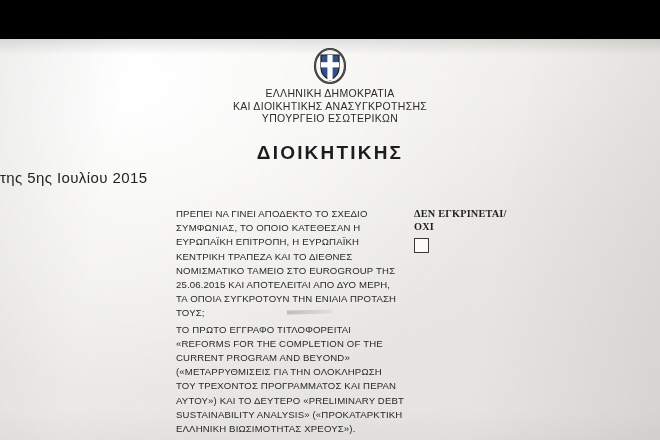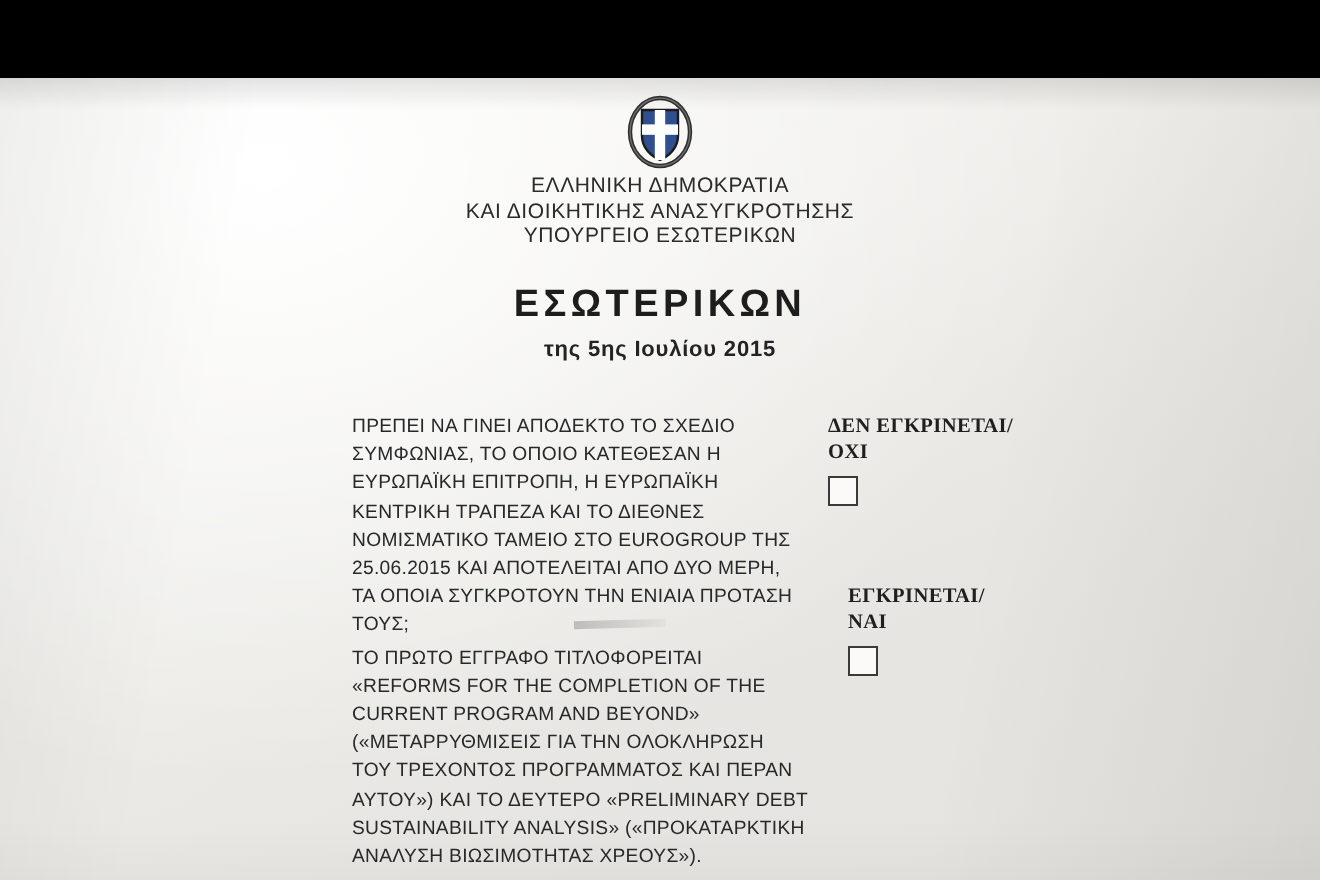--- a/index.html
+++ b/index.html
@@ -87,23 +87,22 @@
     font-size: 19px;
     font-weight: bold;
     letter-spacing: 2.2px;
     color: #1d1d1d;
   }
   .subtitle {
     position: absolute;
     left: 0;
     top: 130px;
     width: 100%;
-    text-align: center;
-    font-size: 11px;
-    font-weight: bold;
+    font-size: 15px;
+    font-weight: normal;
     color: #232323;
     letter-spacing: 0.4px;
   }
 
   
   .question {
     position: absolute;
     left: 176px;
     top: 168px;
     width: 228px;
@@ -182,36 +181,31 @@
       </svg>
     </span>
   </div>
 
   <div class="authority">
     <div>ΕΛΛΗΝΙΚΗ ΔΗΜΟΚΡΑΤΙΑ</div>
     <div>ΚΑΙ ΔΙΟΙΚΗΤΙΚΗΣ ΑΝΑΣΥΓΚΡΟΤΗΣΗΣ</div>
     <div>ΥΠΟΥΡΓΕΙΟ ΕΣΩΤΕΡΙΚΩΝ</div>
   </div>
 
-  <div class="title">ΕΣΩΤΕΡΙΚΩΝ</div>
+  <div class="title">ΔΙΟΙΚΗΤΙΚΗΣ</div>
   <div class="subtitle">της 5ης Ιουλίου 2015</div>
 
   <div class="question">
     <p>ΠΡΕΠΕΙ ΝΑ ΓΙΝΕΙ ΑΠΟΔΕΚΤΟ ΤΟ ΣΧΕΔΙΟ ΣΥΜΦΩΝΙΑΣ, ΤΟ ΟΠΟΙΟ ΚΑΤΕΘΕΣΑΝ Η ΕΥΡΩΠΑΪΚΗ ΕΠΙΤΡΟΠΗ, Η ΕΥΡΩΠΑΪΚΗ ΚΕΝΤΡΙΚΗ ΤΡΑΠΕΖΑ ΚΑΙ ΤΟ ΔΙΕΘΝΕΣ ΝΟΜΙΣΜΑΤΙΚΟ ΤΑΜΕΙΟ ΣΤΟ EUROGROUP ΤΗΣ 25.06.2015 ΚΑΙ ΑΠΟΤΕΛΕΙΤΑΙ ΑΠΟ ΔΥΟ ΜΕΡΗ, ΤΑ ΟΠΟΙΑ ΣΥΓΚΡΟΤΟΥΝ ΤΗΝ ΕΝΙΑΙΑ ΠΡΟΤΑΣΗ ΤΟΥΣ;</p>
     <div class="para-gap"></div>
-    <p>ΤΟ ΠΡΩΤΟ ΕΓΓΡΑΦΟ ΤΙΤΛΟΦΟΡΕΙΤΑΙ «REFORMS FOR THE COMPLETION OF THE CURRENT PROGRAM AND BEYOND» («ΜΕΤΑΡΡΥΘΜΙΣΕΙΣ ΓΙΑ ΤΗΝ ΟΛΟΚΛΗΡΩΣΗ ΤΟΥ ΤΡΕΧΟΝΤΟΣ ΠΡΟΓΡΑΜΜΑΤΟΣ ΚΑΙ ΠΕΡΑΝ ΑΥΤΟΥ») ΚΑΙ ΤΟ ΔΕΥΤΕΡΟ «PRELIMINARY DEBT SUSTAINABILITY ANALYSIS» («ΠΡΟΚΑΤΑΡΚΤΙΚΗ ΑΝΑΛΥΣΗ ΒΙΩΣΙΜΟΤΗΤΑΣ ΧΡΕΟΥΣ»).</p>
+    <p>ΤΟ ΠΡΩΤΟ ΕΓΓΡΑΦΟ ΤΙΤΛΟΦΟΡΕΙΤΑΙ «REFORMS FOR THE COMPLETION OF THE CURRENT PROGRAM AND BEYOND» («ΜΕΤΑΡΡΥΘΜΙΣΕΙΣ ΓΙΑ ΤΗΝ ΟΛΟΚΛΗΡΩΣΗ ΤΟΥ ΤΡΕΧΟΝΤΟΣ ΠΡΟΓΡΑΜΜΑΤΟΣ ΚΑΙ ΠΕΡΑΝ ΑΥΤΟΥ») ΚΑΙ ΤΟ ΔΕΥΤΕΡΟ «PRELIMINARY DEBT SUSTAINABILITY ANALYSIS» («ΠΡΟΚΑΤΑΡΚΤΙΚΗ ΕΛΛΗΝΙΚΗ ΒΙΩΣΙΜΟΤΗΤΑΣ ΧΡΕΟΥΣ»).</p>
   </div>
 
   <div class="ink-smudge"></div>
 
   <div class="option option-no">
     <div class="option-line1">ΔΕΝ ΕΓΚΡΙΝΕΤΑΙ/</div>
     <div class="option-line2">ΟΧΙ</div>
     <div class="checkbox"></div>
   </div>
 
-  <div class="option option-yes">
-    <div class="option-line1">ΕΓΚΡΙΝΕΤΑΙ/</div>
-    <div class="option-line2">ΝΑΙ</div>
-    <div class="checkbox"></div>
-  </div>
 
 </div>
 
 </body></html>

